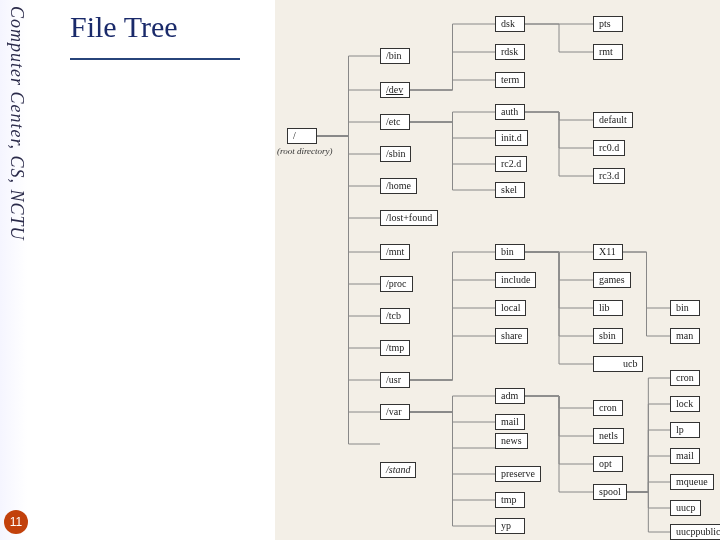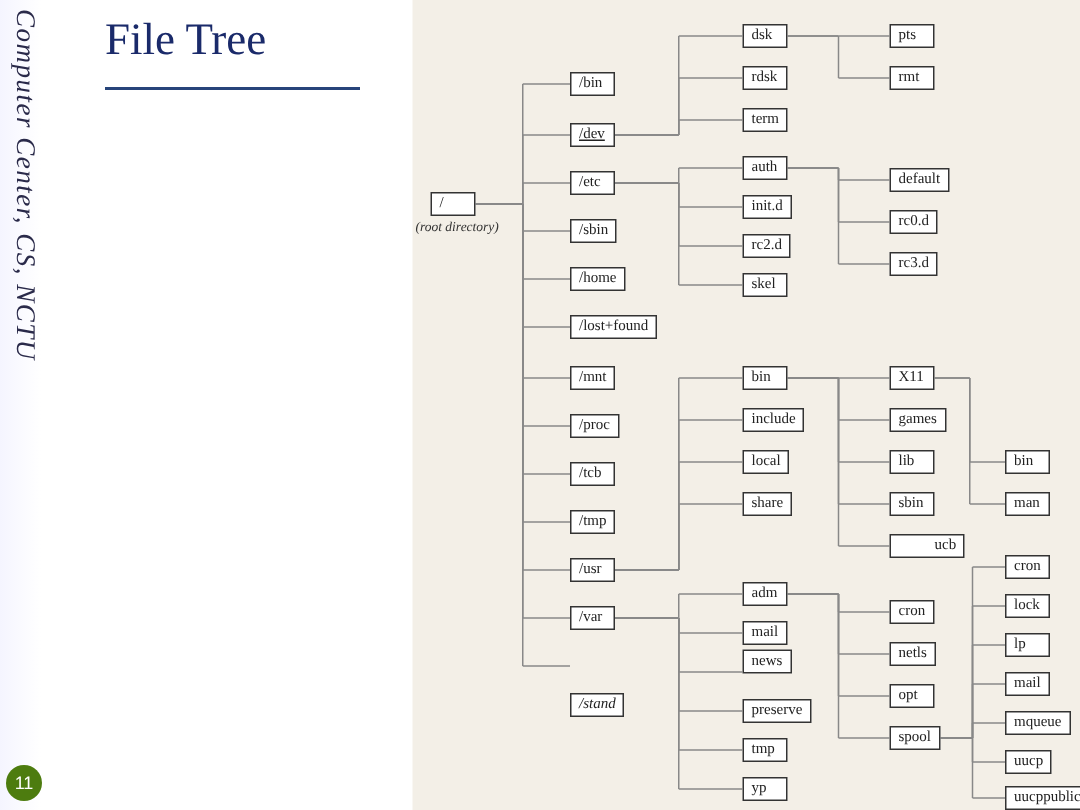--- a/index.html
+++ b/index.html
@@ -2,21 +2,21 @@
 <html><head>
 <meta charset="utf-8">
 <style>
   * { box-sizing: border-box; }
   html, body { margin: 0; padding: 0; width: 720px; height: 540px; font-family: "Times New Roman", serif; background: #fff; overflow: hidden; }
   .slide { position: relative; width: 720px; height: 540px; }
   .side-strip { position: absolute; left: 0; top: 0; width: 32px; height: 540px; background: linear-gradient(to right, #f5f5ff, #ffffff 85%); }
   .side-text { position: absolute; left: 6px; top: 6px; writing-mode: vertical-rl; text-orientation: mixed; font-style: italic; font-family: "Times New Roman", serif; font-size: 18px; color: #2a2a4a; letter-spacing: 1px; }
   .title { position: absolute; left: 70px; top: 10px; font-size: 30px; color: #1a2a6a; font-family: "Times New Roman", serif; }
   .title-underline { position: absolute; left: 70px; top: 58px; width: 170px; height: 0; border-top: 2px solid #27447a; }
-  .pagenum { position: absolute; left: 4px; bottom: 6px; width: 24px; height: 24px; background: #4d7c0f; color: #fff; font-size: 12px; border-radius: 50%; font-family: Arial, sans-serif; display: flex; align-items: center; justify-content: center; }
+  .pagenum { position: absolute; left: 4px; bottom: 6px; width: 24px; height: 24px; background: #c2410c; color: #fff; font-size: 12px; border-radius: 50%; font-family: Arial, sans-serif; display: flex; align-items: center; justify-content: center; }
   .diagram { position: absolute; left: 275px; top: 0; width: 445px; height: 540px; background: #f3efe7; font-family: "Times New Roman", serif; }
   .node { position: absolute; background: #fff; border: 1px solid #333; padding: 1px 5px; font-size: 10px; color: #222; white-space: nowrap; line-height: 1.2; min-width: 30px; text-align: left; }
   .caption { position: absolute; font-size: 9px; font-style: italic; color: #333; }
   svg.wires { position: absolute; left: 0; top: 0; width: 445px; height: 540px; }
   svg.wires line { stroke: #888; stroke-width: 1; }
 </style>
 </head>
 <body>
 
 <div class="slide">

